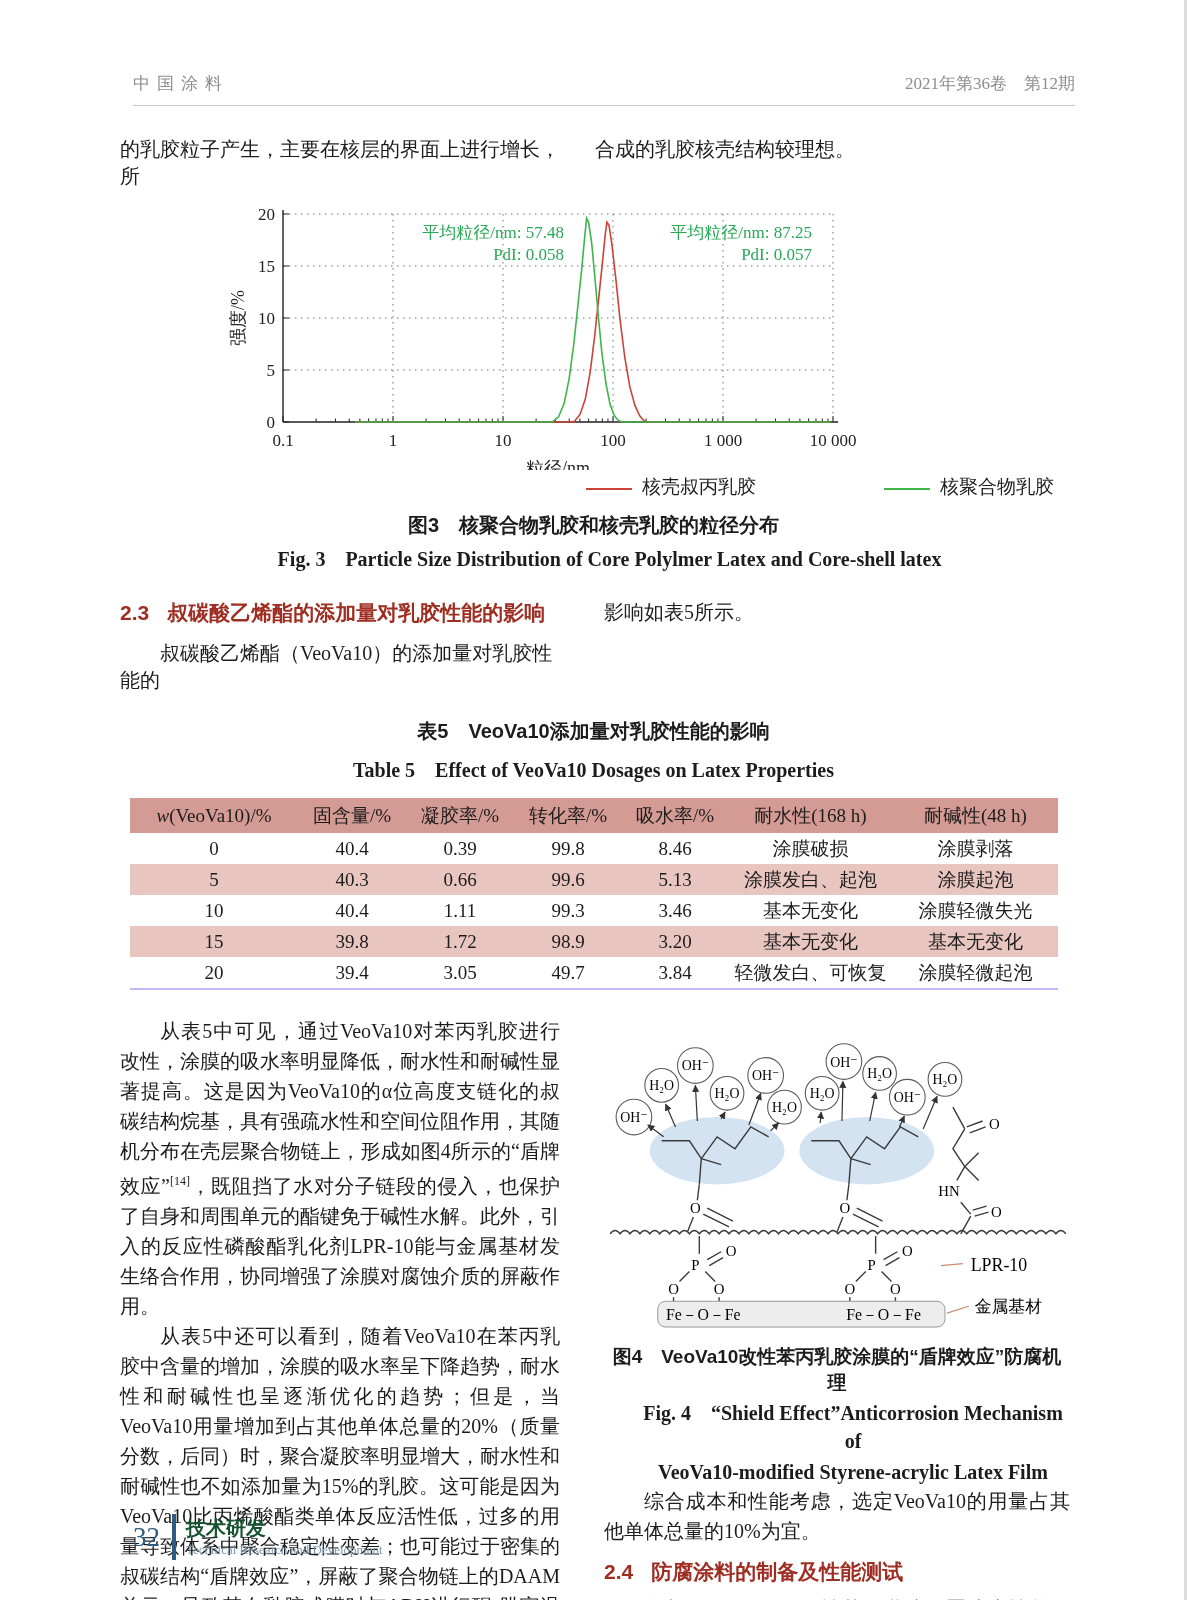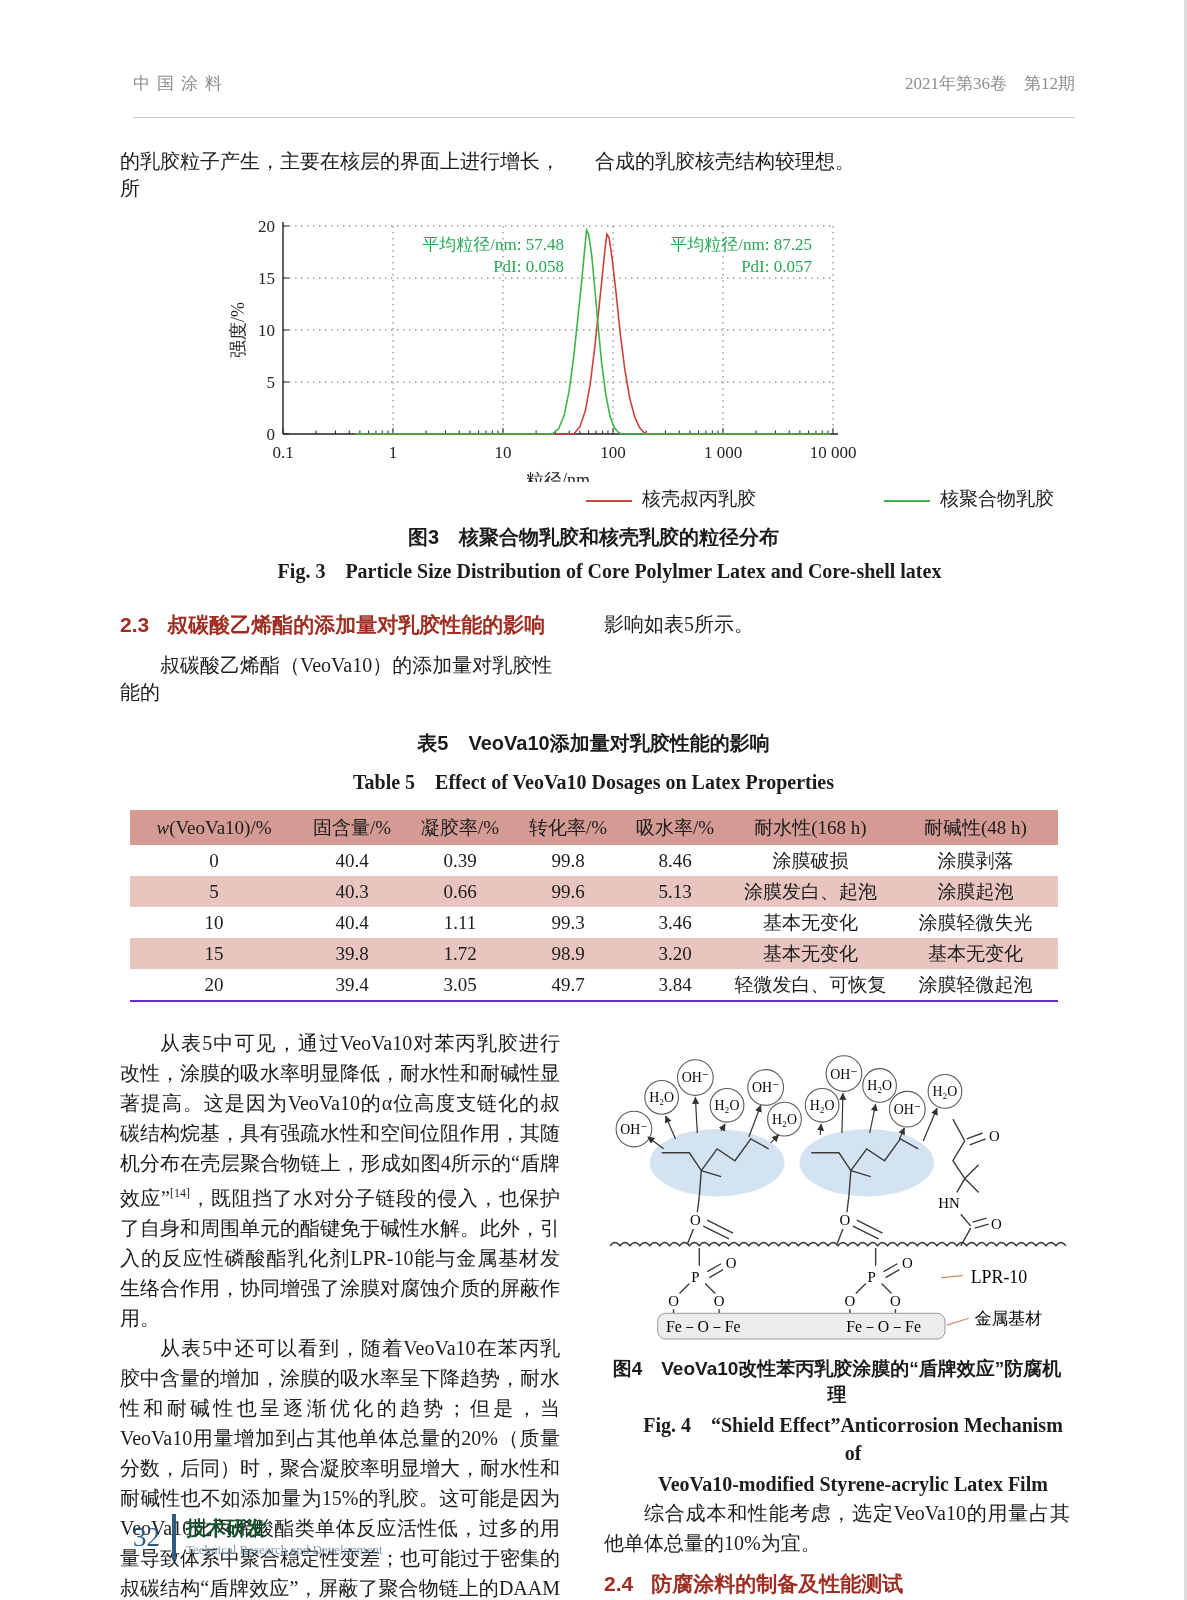--- a/index.html
+++ b/index.html
@@ -1,21 +1,21 @@
 <!DOCTYPE html>
 <html><head>
 <meta charset="utf-8">
 <style>
   html,body{margin:0;padding:0;background:#fff;}
   .page{width:1187px;height:1600px;position:relative;background:#ffffff;overflow:hidden;
         font-family:"Liberation Serif","DejaVu Serif",serif;color:#1c1c1c;}
   .page-edge{position:absolute;right:0;top:0;width:3px;height:100%;background:#dcdcdc;}
 
   .hdr{display:flex;justify-content:space-between;align-items:flex-end;
-       margin:72px 112px 0 133px;padding-bottom:22px;border-bottom:1px solid #c9c9c9;
+       margin:72px 112px 0 133px;padding-bottom:10px;border-bottom:1px solid #c9c9c9;
        color:#8d8d8d;font-size:17px;}
   .hdr .j{letter-spacing:7px;}
 
   .intro{display:flex;gap:35px;margin:30px 115px 0 120px;font-size:20px;}
   .intro .l{width:440px;}
   .intro .r{width:466px;}
 
   .fig3{margin-left:228px;margin-top:12px;}
   svg text{font-family:"Liberation Serif","DejaVu Serif",serif;}
   .grid{stroke:#6f6f6f;stroke-width:1;stroke-dasharray:1.5 4.5;fill:none;}
@@ -30,21 +30,21 @@
 
   .sec{display:flex;gap:44px;margin:26px 115px 0 120px;font-size:20px;}
   .sec .l{width:440px;}
   .sec .r{width:466px;}
   .h-red{color:#9e2d22;font-family:"Liberation Sans","DejaVu Sans",sans-serif;font-weight:bold;font-size:21px;}
   .h-red .num{margin-right:18px;}
   .lead{margin-top:13px;text-indent:2em;}
 
   .tbl-title-zh{text-align:center;font-family:"Liberation Sans","DejaVu Sans",sans-serif;font-weight:bold;font-size:20px;margin-top:24px;}
   .tbl-title-en{text-align:center;font-weight:bold;font-size:20px;margin-top:12px;}
-  table{border-collapse:collapse;margin:14px 0 0 130px;width:928px;font-size:19px;border-bottom:2px solid #6d28d9;}
+  table{border-collapse:collapse;margin:14px 0 0 130px;width:928px;font-size:19px;border-bottom:2px solid #c4b5fd;}
   th,td{text-align:center;padding:0;height:31px;font-weight:normal;}
   thead tr{background:#d49a94;height:35px;}
   tr.alt{background:#e9c5c0;}
   col.c0{width:168px;} col.c1{width:108px;} col.c2{width:108px;} col.c3{width:108px;}
   col.c4{width:106px;} col.c5{width:165px;} col.c6{width:165px;}
 
   .cols{display:flex;gap:44px;margin:26px 115px 0 120px;font-size:20px;}
   .colL{width:440px;}
   .colR{width:466px;}
   .colL p,.colR p{margin:0;text-indent:2em;text-align:justify;line-height:30px;}

